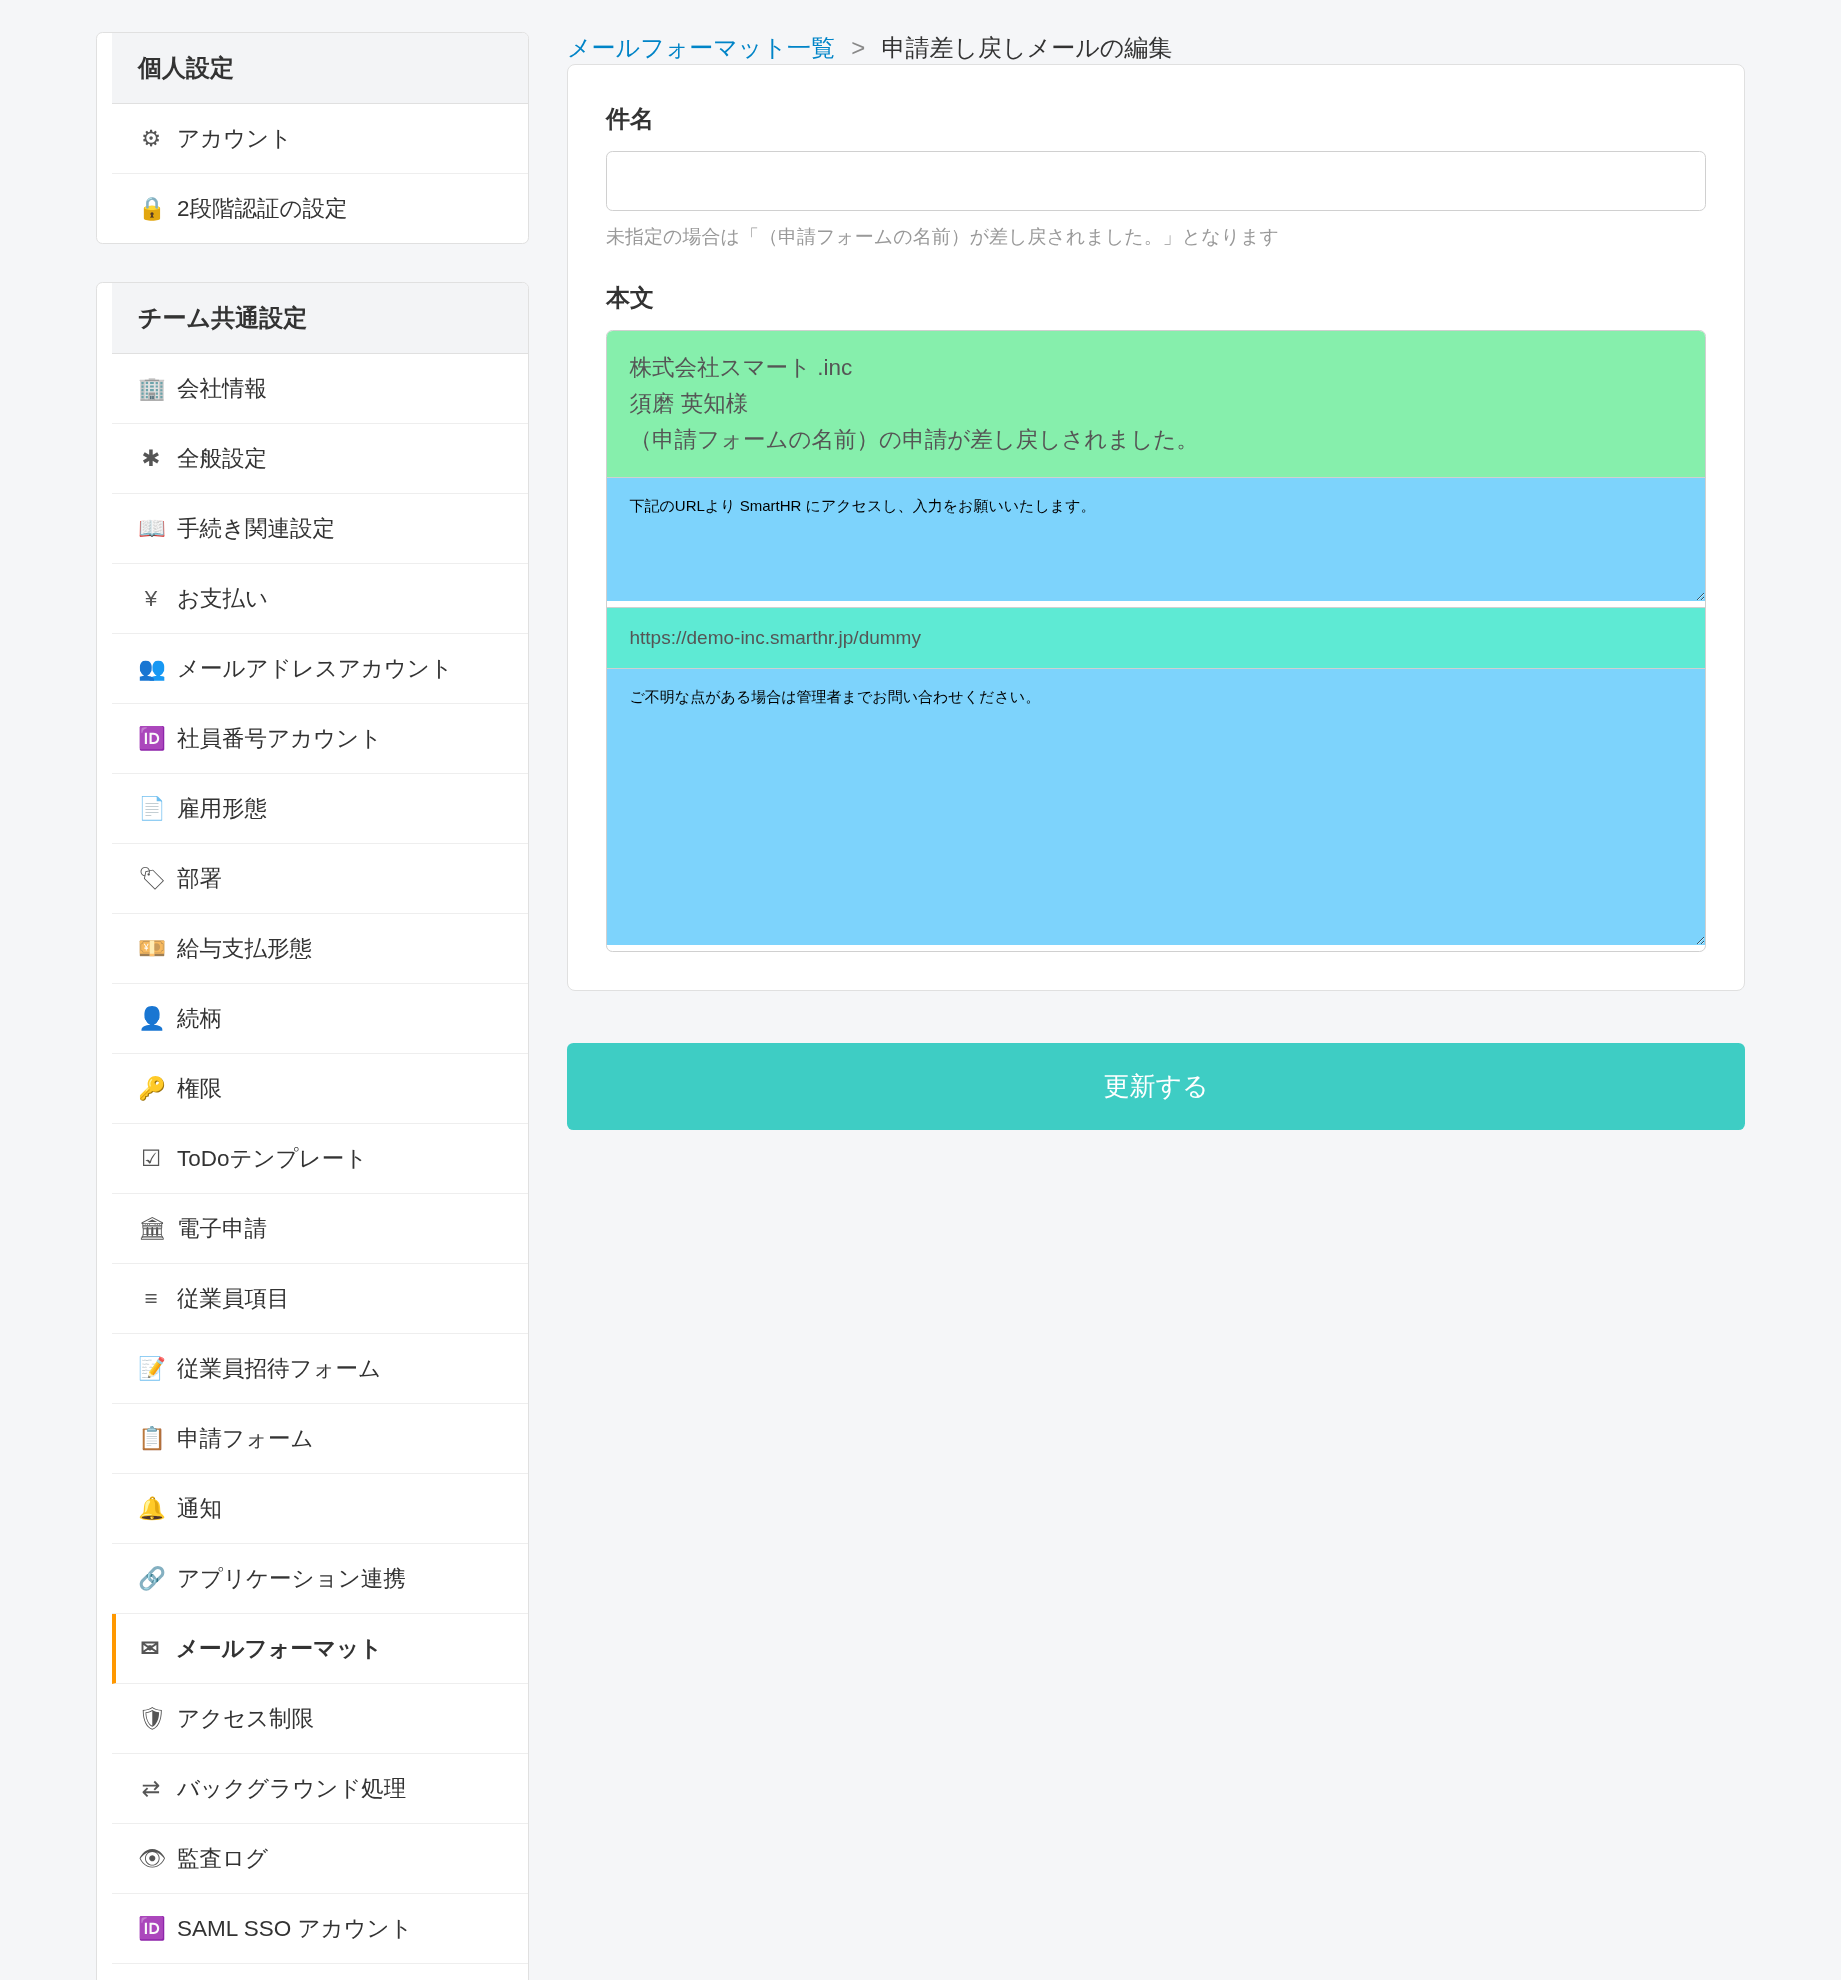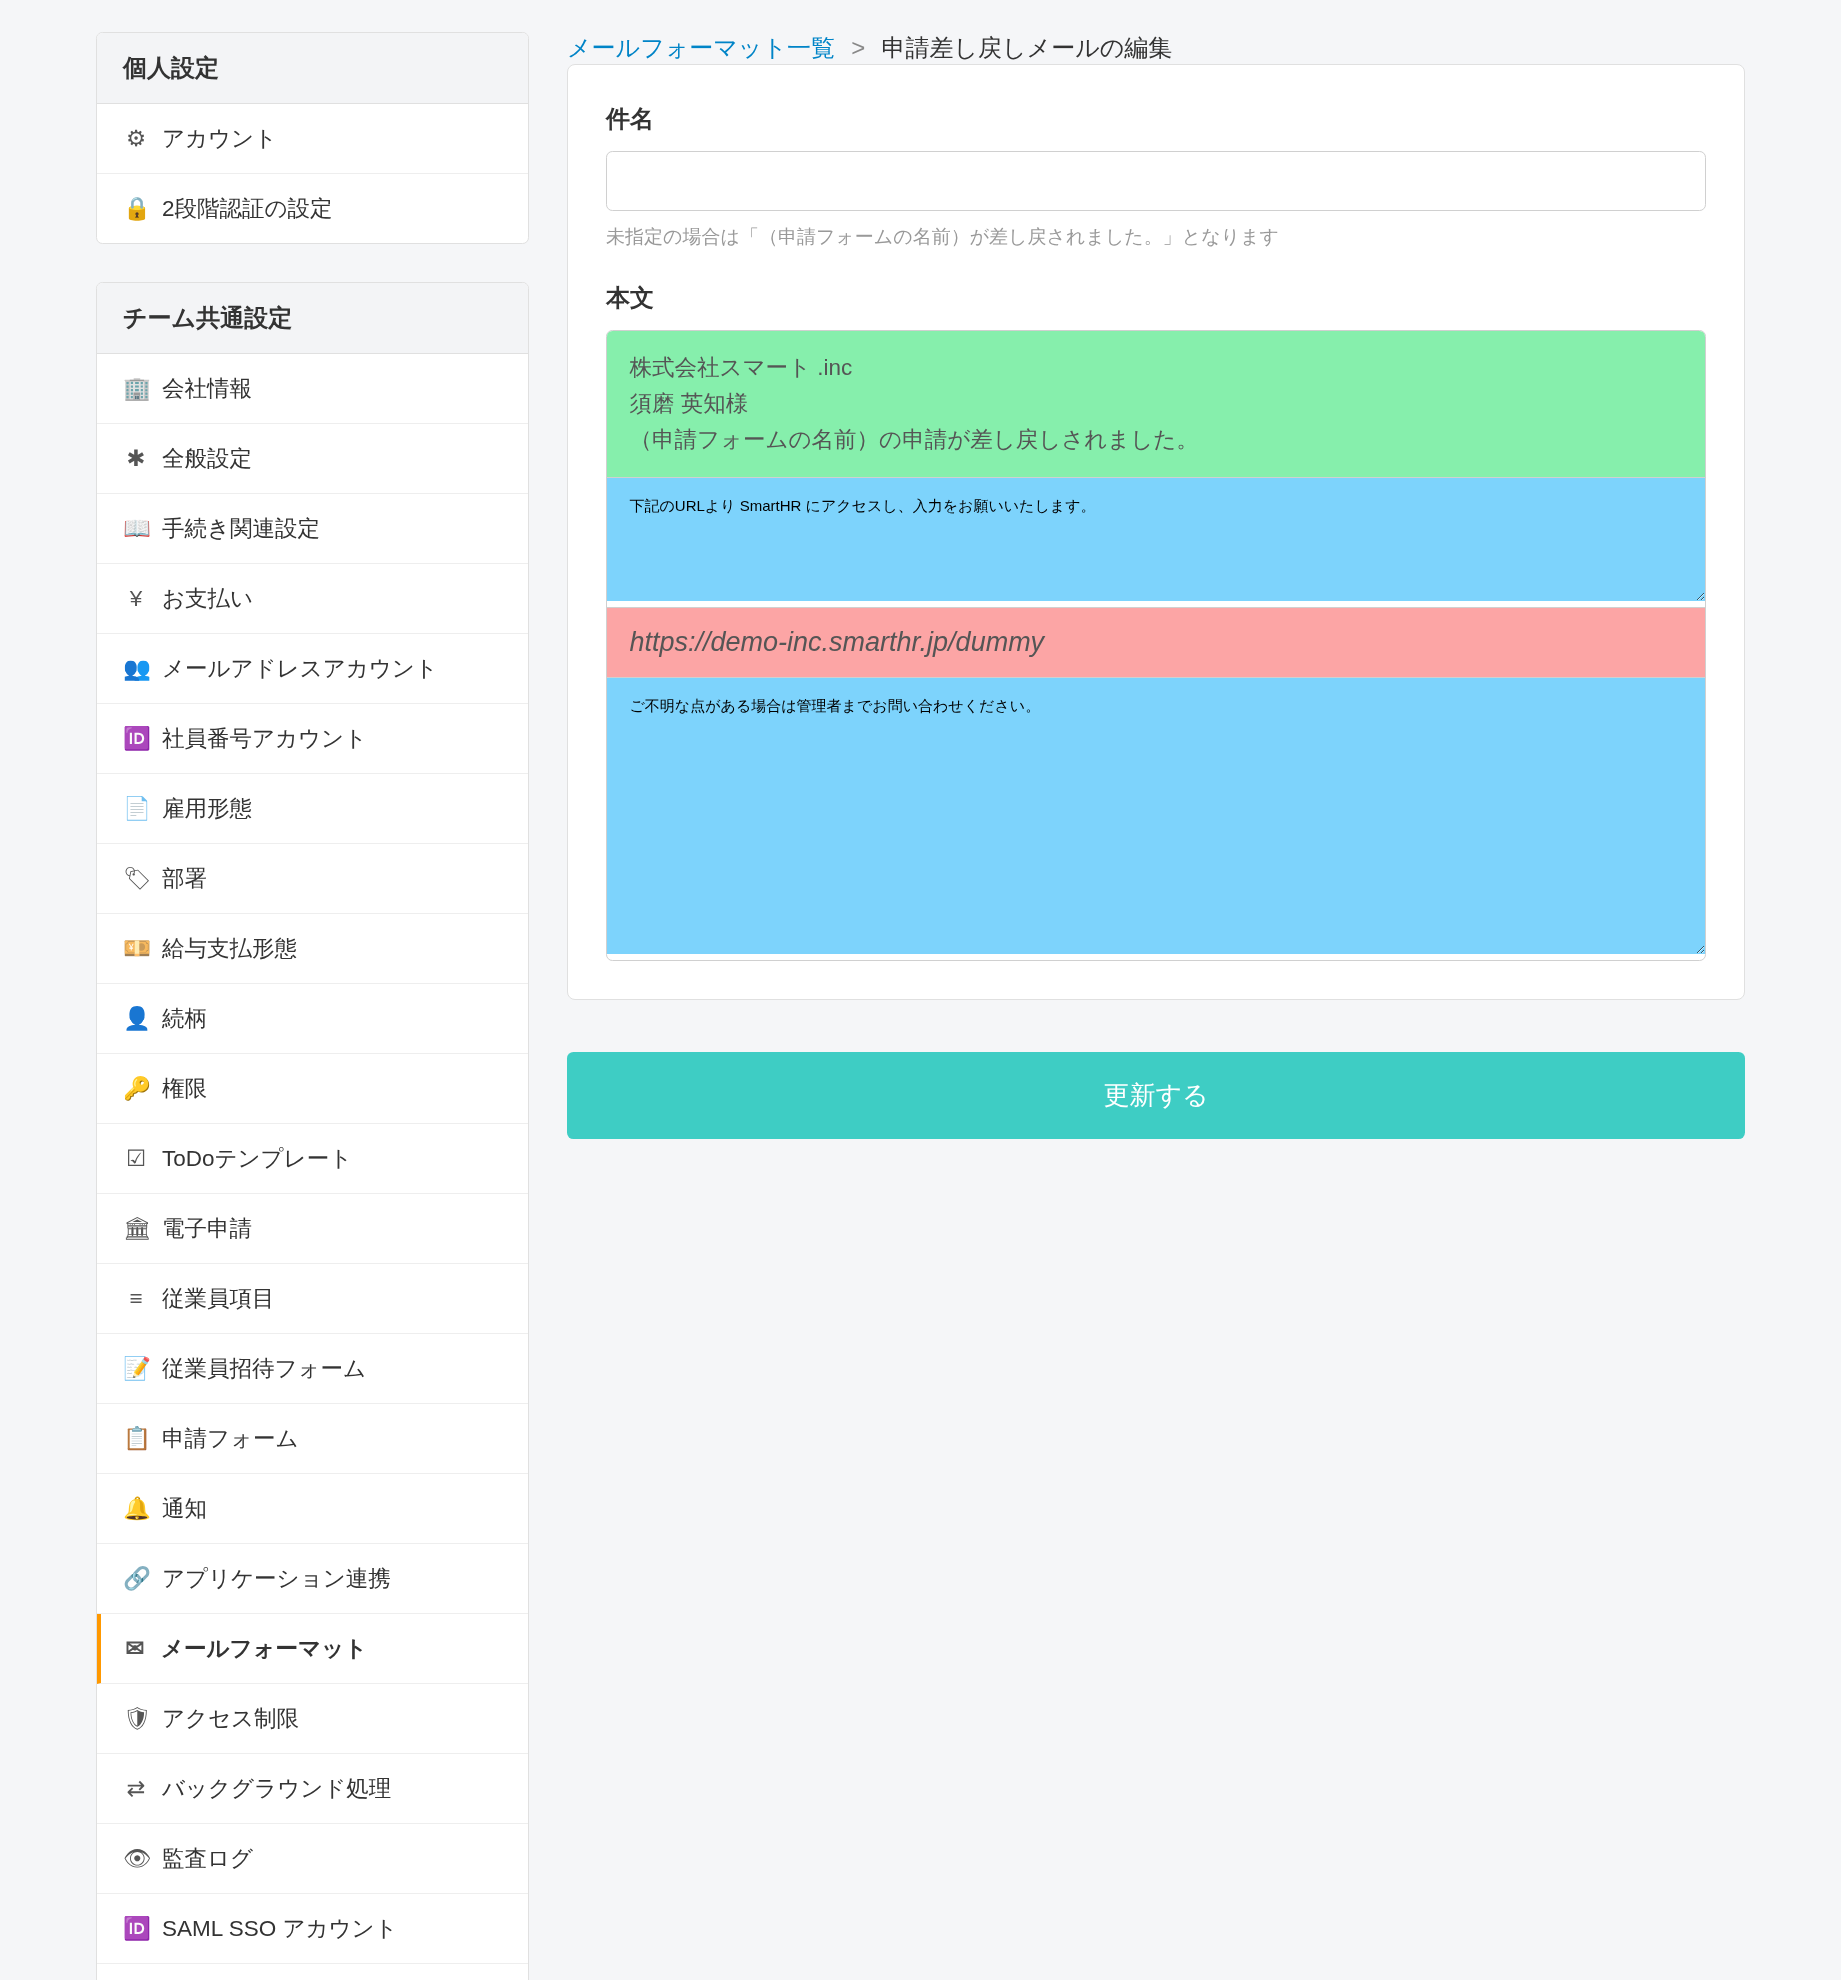--- a/index.html
+++ b/index.html
@@ -18,20 +18,21 @@
 .sidebar {
   width: 433px;
   flex-shrink: 0;
 }
 .sidebar-section {
   background: #fff;
   border: 0.8px solid #e0e0e0;
   border-radius: 6.4px;
   margin-bottom: 38px;
   overflow: hidden;
+  padding-left: 15px;
 }
 .sidebar-header {
   background: #f3f4f6;
   padding: 19px 26px;
   font-weight: 700;
   font-size: 24px;
   color: #333;
   border-bottom: 0.8px solid #e0e0e0;
 }
 .sidebar-item {
@@ -109,27 +110,26 @@
 .body-textarea {
   width: 100%;
   border: none;
   padding: 19px 22.5px;
   font-size: 15px;
   font-family: inherit;
   resize: vertical;
   background: #7dd3fc;
 }
 .body-url {
-  background: #fca5a5;
+  background: #5eead4;
   padding: 19px 22.5px;
   color: #555;
-  font-size: 27px;
+  font-size: 19px;
   border-top: 0.8px solid #d0d0d0;
   border-bottom: 0.8px solid #d0d0d0;
-  font-style: italic;
 }
 .submit-btn {
   width: 100%;
   padding: 26px;
   background: #3ecdc4;
   color: #fff;
   border: none;
   border-radius: 6.4px;
   font-size: 26px;
   font-weight: 400;

